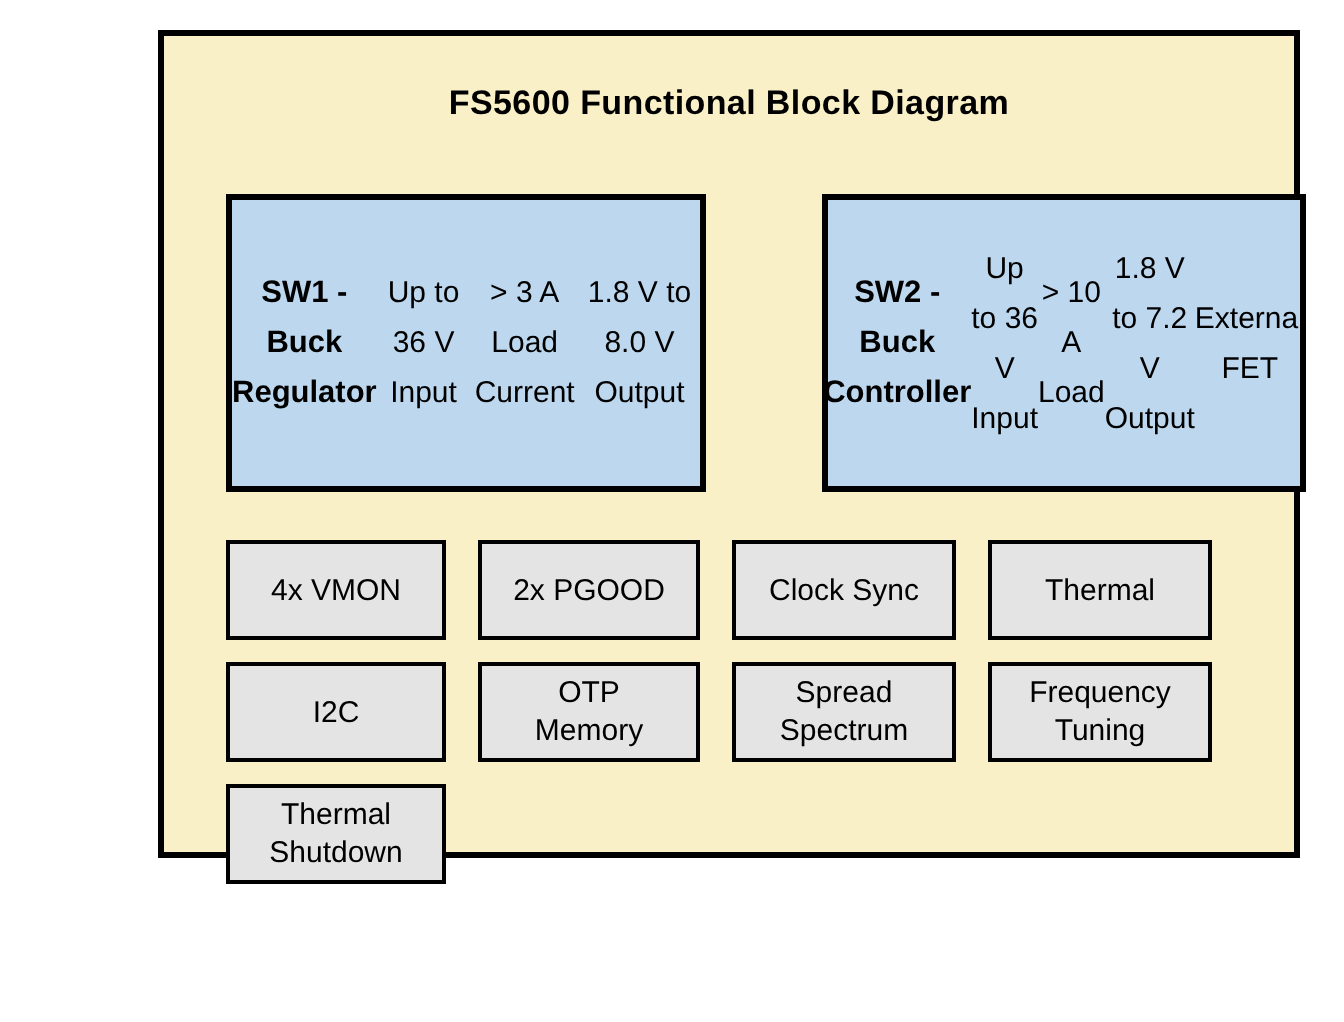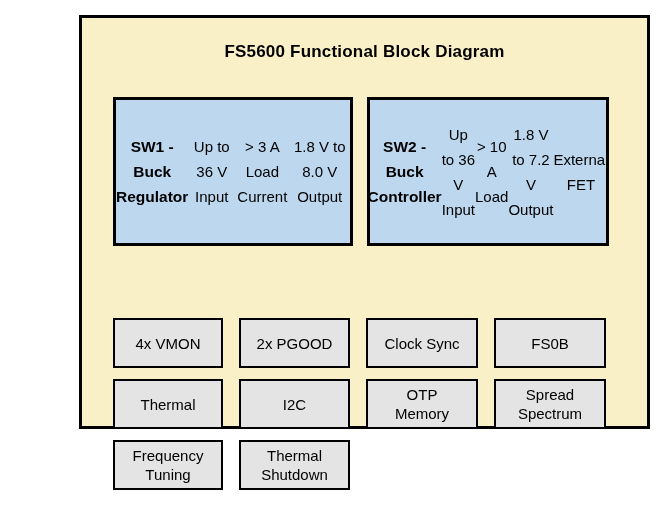--- a/index.html
+++ b/index.html
@@ -45,35 +45,34 @@
     background: #bdd7ee;
     display: flex;
     flex-direction: row;
     justify-content: center;
     align-items: center;
     text-align: center;
     font-size: 15px;
     line-height: 25px;
   }
   .sw-box.sw1 { width: 240px; }
-  .sw-box.sw2 { width: 242px; }
+  .sw-box.sw2 { width: 242px; margin-left: 44px; }
   .sw-title {
     font-weight: bold;
     font-size: 15.5px;
   }
   .feature-grid {
     position: absolute;
     left: 31px;
     top: 252px;
     display: grid;
     grid-template-columns: 110px 111px 112px 112px;
     grid-auto-rows: 50px;
     column-gap: 16px;
     row-gap: 11px;
-    margin-top: 48px;
   }
   .feature-cell {
     box-sizing: border-box;
     border: 2.5px solid #000000;
     background: #e4e4e4;
     display: flex;
     align-items: center;
     justify-content: center;
     text-align: center;
     font-size: 15px;
@@ -104,21 +103,20 @@
       <div class="sw-line">1.8 V to 7.2 V Output</div>
       <div class="sw-line">External FET</div>
     </div>
 
   </div>
 
   <div class="feature-grid">
     <div class="feature-cell">4x VMON</div>
     <div class="feature-cell">2x PGOOD</div>
     <div class="feature-cell">Clock Sync</div>
-    <div class="feature-cell">FS0B</div>
     <div class="feature-cell">Thermal</div>
     <div class="feature-cell">I2C</div>
     <div class="feature-cell">OTP
 Memory</div>
     <div class="feature-cell">Spread
 Spectrum</div>
     <div class="feature-cell">Frequency
 Tuning</div>
     <div class="feature-cell">Thermal
 Shutdown</div>

